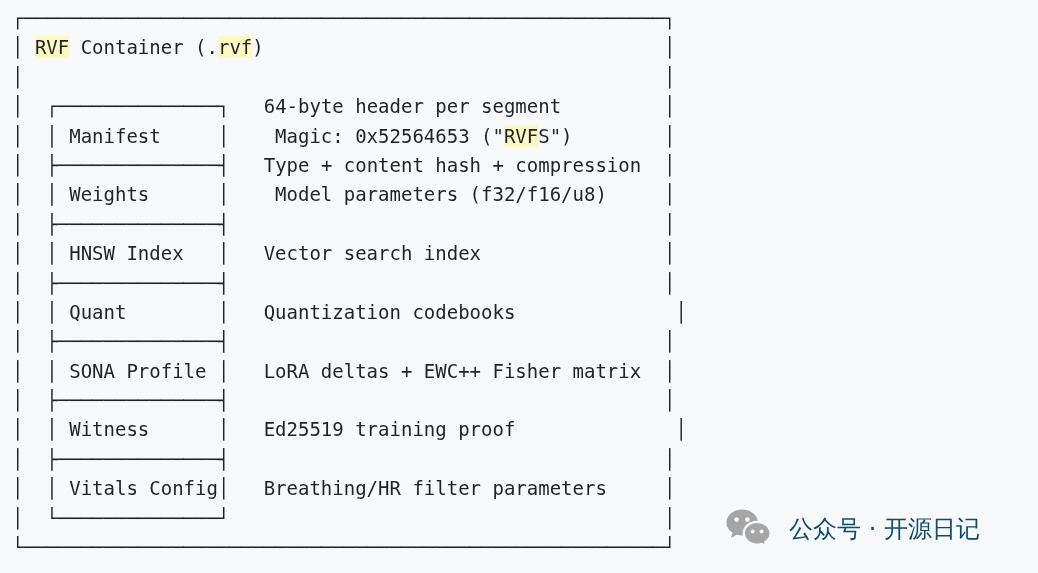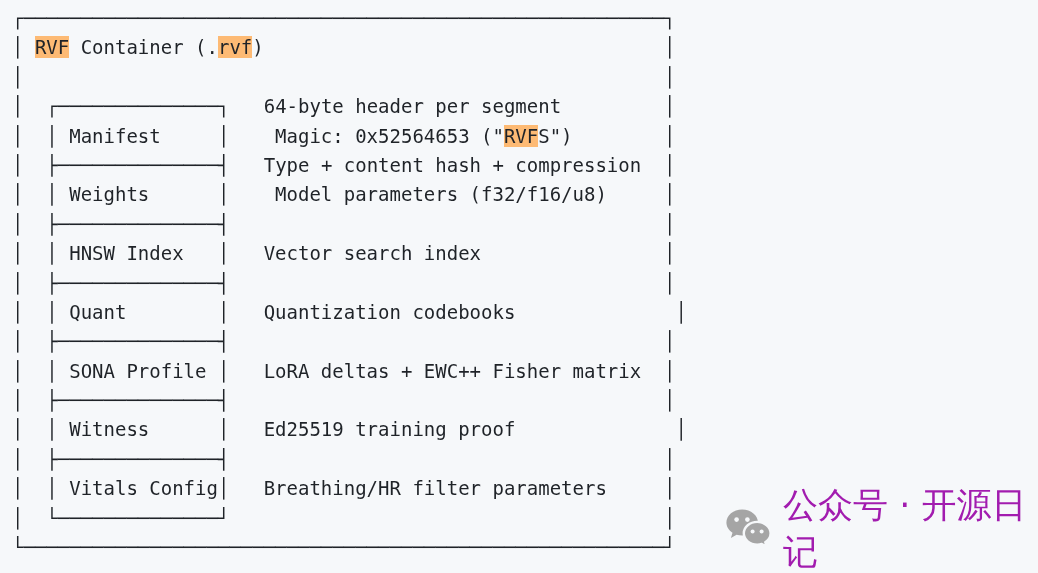--- a/index.html
+++ b/index.html
@@ -9,26 +9,26 @@
     font-family:"Liberation Sans", sans-serif;
   }
   .diagram{
     position:absolute;left:12px;top:4px;
     font-family:"DejaVu Sans Mono","Liberation Mono",monospace;
     font-size:19px;line-height:29.4px;
     color:#1f2328;
     white-space:pre;
   }
   .diagram .line{height:29.4px;}
-  .hl{background:#fdba74;}
+  .hl{background:#fef9c3;}
   .watermark{
     position:absolute;left:726px;top:507px;height:44px;
-    display:flex;align-items:center;gap:10px;
-    color:#a21caf;
-    font-size:35px;
+    display:flex;align-items:center;gap:16px;
+    color:#0c4a6e;
+    font-size:24px;
     font-family:"DejaVu Sans","Liberation Sans",sans-serif;
     user-select:none;
   }
   .watermark svg{display:block;}
 </style>
 </head>
 <body>
 
 <div class="diagram" id="ascii-diagram"><div class="line"><span>┌</span><span>────────────────────────────────────────────────────────</span><span>┐</span></div><div class="line"><span>│ </span><span class="hl">RVF</span><span> Container (.</span><span class="hl">rvf</span><span>)</span><span>                                   </span><span>│</span></div><div class="line"><span>│</span><span>                                                        </span><span>│</span></div><div class="line"><span>│  ┌</span><span>──────────────</span><span>┐</span><span>   </span><span>64-byte header per segment</span><span>         </span><span>│</span></div><div class="line"><span>│  │ Manifest     │</span><span>    </span><span>Magic: 0x52564653 ("</span><span class="hl">RVF</span><span>S")</span><span>        </span><span>│</span></div><div class="line"><span>│  ├</span><span>──────────────</span><span>┤</span><span>   </span><span>Type + content hash + compression</span><span>  </span><span>│</span></div><div class="line"><span>│  │ Weights      │</span><span>    </span><span>Model parameters (f32/f16/u8)</span><span>     </span><span>│</span></div><div class="line"><span>│  ├</span><span>──────────────</span><span>┤</span><span>                                      </span><span>│</span></div><div class="line"><span>│  │ HNSW Index   │</span><span>   </span><span>Vector search index</span><span>                </span><span>│</span></div><div class="line"><span>│  ├</span><span>──────────────</span><span>┤</span><span>                                      </span><span>│</span></div><div class="line"><span>│  │ Quant        │</span><span>   </span><span>Quantization codebooks</span><span>              </span><span>│</span></div><div class="line"><span>│  ├</span><span>──────────────</span><span>┤</span><span>                                      </span><span>│</span></div><div class="line"><span>│  │ SONA Profile │</span><span>   </span><span>LoRA deltas + EWC++ Fisher matrix</span><span>  </span><span>│</span></div><div class="line"><span>│  ├</span><span>──────────────</span><span>┤</span><span>                                      </span><span>│</span></div><div class="line"><span>│  │ Witness      │</span><span>   </span><span>Ed25519 training proof</span><span>              </span><span>│</span></div><div class="line"><span>│  ├</span><span>──────────────</span><span>┤</span><span>                                      </span><span>│</span></div><div class="line"><span>│  │ Vitals Config│</span><span>   </span><span>Breathing/HR filter parameters</span><span>     </span><span>│</span></div><div class="line"><span>│  └</span><span>──────────────</span><span>┘</span><span>                                      </span><span>│</span></div><div class="line"><span>└</span><span>────────────────────────────────────────────────────────</span><span>┘</span></div></div>
 

